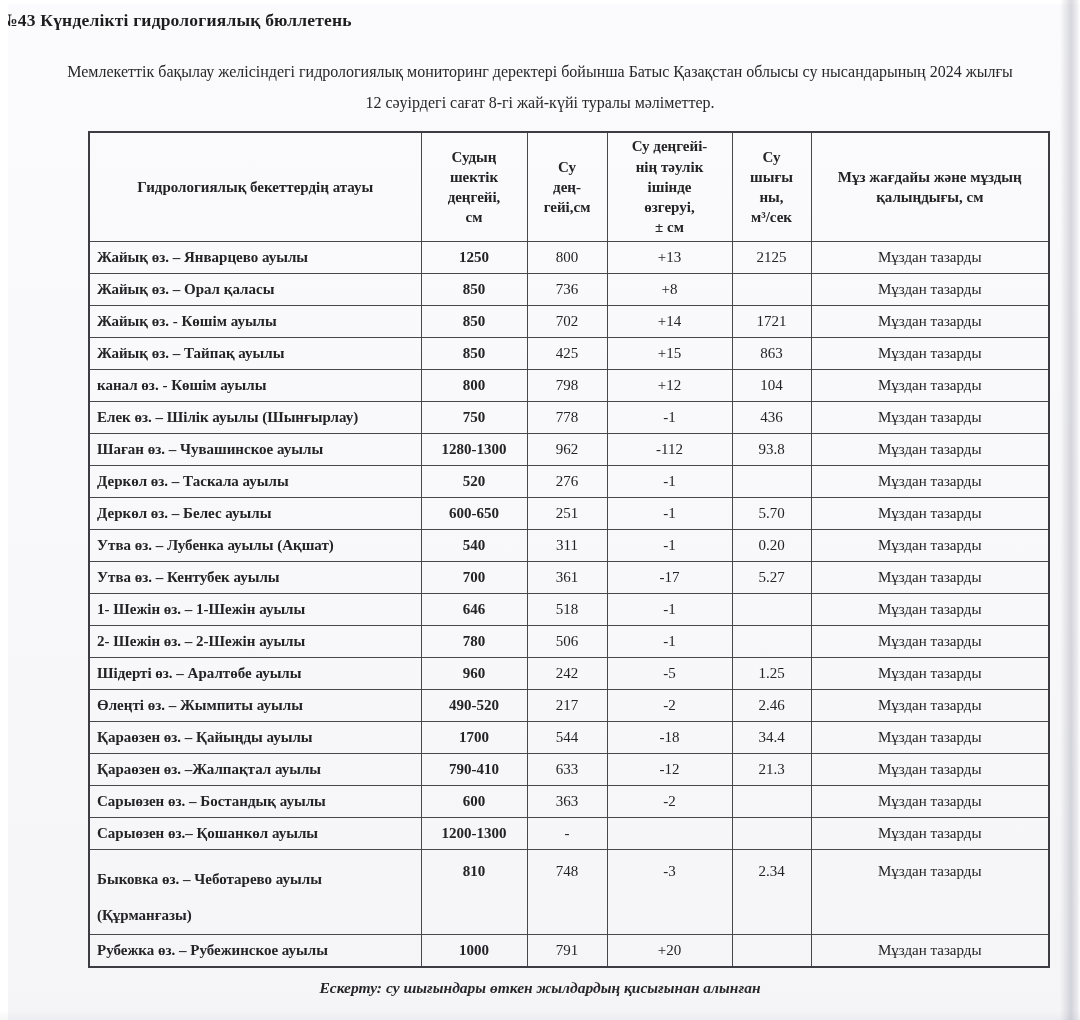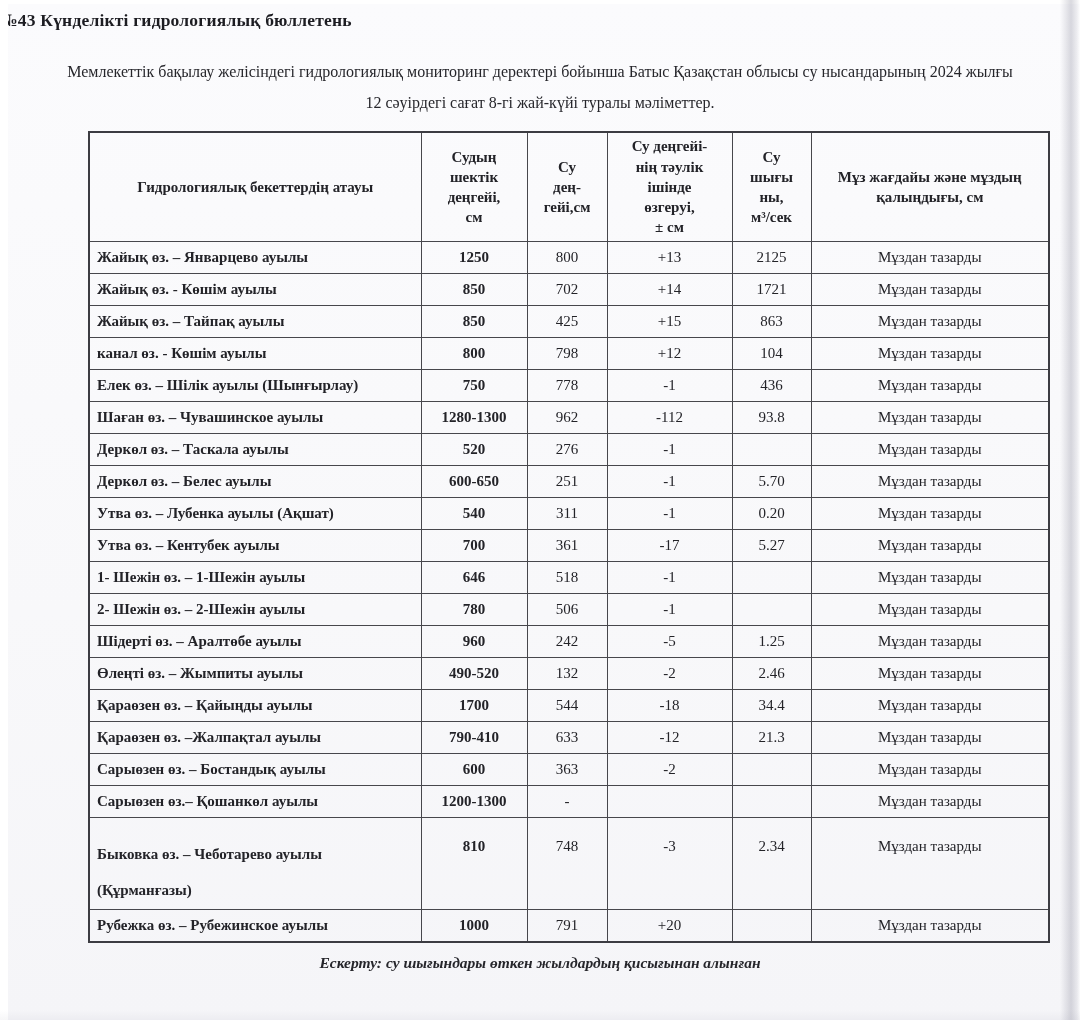--- a/index.html
+++ b/index.html
@@ -95,21 +95,21 @@
   }
   tbody td.c-name {
     text-align: left;
     padding-left: 7px;
     font-weight: bold;
   }
   tbody td.c-limit { font-weight: bold; }
   tr.tall td {
     height: 70px;
     vertical-align: top;
-    padding-top: 18px;
+    padding-top: 11px;
   }
   tr.tall td.c-name { line-height: 2.4; }
 
   .note {
     margin-top: 11px;
     text-align: center;
     font-size: 15.5px;
     font-weight: bold;
     font-style: italic;
     color: #26262b;
@@ -161,20 +161,28 @@
     <tbody id="body-rows">
         <tr>
           <td class="c-name">Жайық өз.  – Январцево ауылы</td>
           <td class="c-limit">1250</td>
           <td class="c-level">800</td>
           <td class="c-change">+13</td>
           <td class="c-discharge">2125</td>
           <td class="c-ice">Мұздан тазарды</td>
         </tr>
         <tr>
+          <td class="c-name">Жайық өз.  – Орал қаласы</td>
+          <td class="c-limit">850</td>
+          <td class="c-level">736</td>
+          <td class="c-change">+8</td>
+          <td class="c-discharge"></td>
+          <td class="c-ice">Мұздан тазарды</td>
+        </tr>
+        <tr>
           <td class="c-name">Жайық өз. - Көшім ауылы</td>
           <td class="c-limit">850</td>
           <td class="c-level">702</td>
           <td class="c-change">+14</td>
           <td class="c-discharge">1721</td>
           <td class="c-ice">Мұздан тазарды</td>
         </tr>
         <tr>
           <td class="c-name">Жайық өз.  – Тайпақ ауылы</td>
           <td class="c-limit">850</td>
@@ -259,21 +267,21 @@
           <td class="c-name">Шідерті өз. – Аралтөбе ауылы</td>
           <td class="c-limit">960</td>
           <td class="c-level">242</td>
           <td class="c-change">-5</td>
           <td class="c-discharge">1.25</td>
           <td class="c-ice">Мұздан тазарды</td>
         </tr>
         <tr>
           <td class="c-name">Өлеңті өз. –  Жымпиты ауылы</td>
           <td class="c-limit">490-520</td>
-          <td class="c-level">132</td>
+          <td class="c-level">217</td>
           <td class="c-change">-2</td>
           <td class="c-discharge">2.46</td>
           <td class="c-ice">Мұздан тазарды</td>
         </tr>
         <tr>
           <td class="c-name">Қараөзен өз. – Қайыңды ауылы</td>
           <td class="c-limit">1700</td>
           <td class="c-level">544</td>
           <td class="c-change">-18</td>
           <td class="c-discharge">34.4</td>

